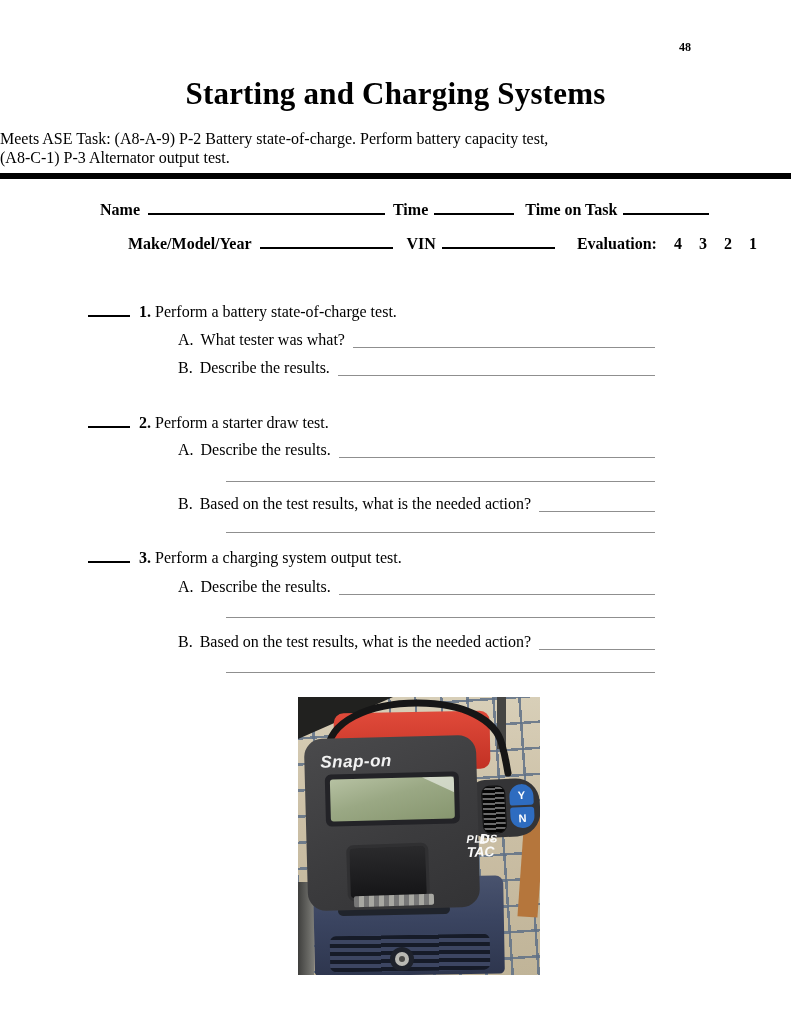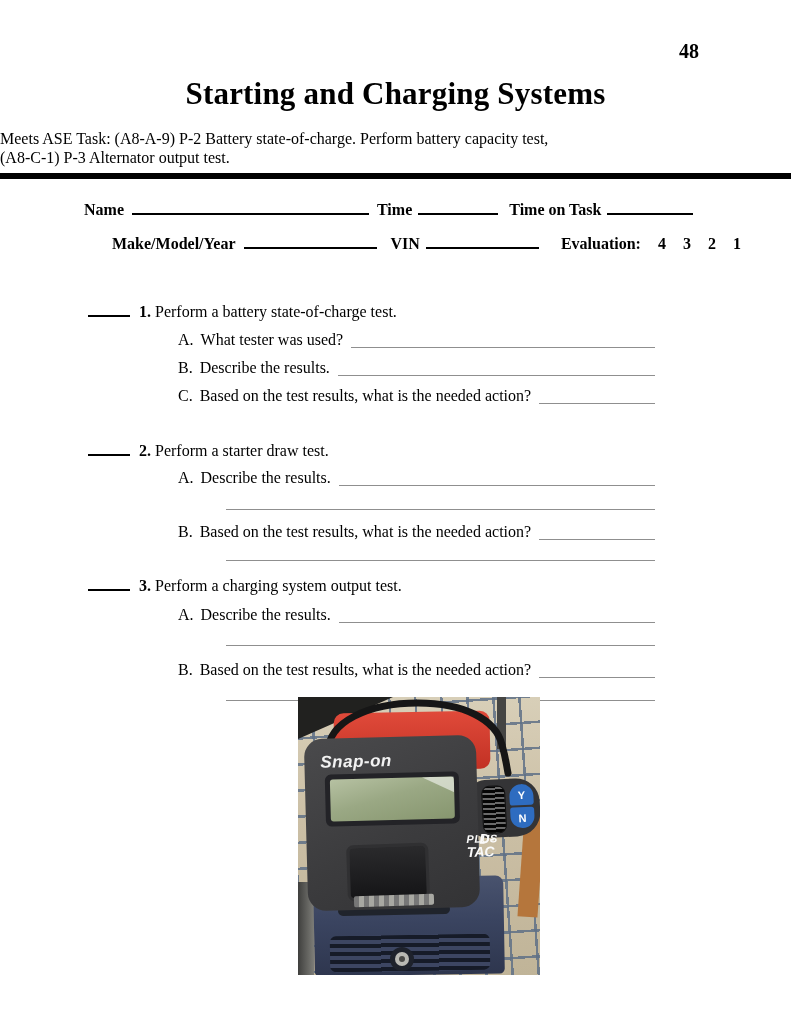--- a/index.html
+++ b/index.html
@@ -4,29 +4,29 @@
 <style>
   html,body{margin:0;padding:0;}
   body{
     width:791px;height:1024px;background:#ffffff;
     font-family:"Liberation Serif", serif;color:#000;
     position:relative;overflow:hidden;
   }
   .page{position:absolute;inset:0;}
 
   
-  .page-number{position:absolute;left:679px;top:40px;font-weight:bold;font-size:20px;}
+  .page-number{position:absolute;left:679px;top:40px;font-weight:bold;font-size:12px;}
   .doc-title{position:absolute;top:76px;left:0;width:100%;text-align:center;
     font-size:31px;font-weight:bold;margin:0;letter-spacing:.2px;}
   .subtitle{position:absolute;top:129px;left:0;width:100%;text-align:left;
     font-size:16px;line-height:19px;}
   .rule{position:absolute;top:173px;left:0;width:791px;height:6px;background:#000;}
 
   
-  .form-row{position:absolute;left:84px;font-size:16px;display:flex;align-items:baseline;white-space:nowrap;}
+  .form-row{position:absolute;left:100px;font-size:16px;display:flex;align-items:baseline;white-space:nowrap;}
   .form-row .lbl{font-weight:bold;}
   .uline{display:inline-block;border-bottom:2px solid #000;height:13px;}
   .row1{top:200px;}
   .row2{top:234px;margin-left:28px;}
   .eval-num{font-weight:bold;margin-left:17px;}
 
   
   .tasks{position:absolute;left:88px;top:295px;width:567px;font-size:16px;}
   .t-head{margin-top:0;line-height:20px;}
   .t-num{font-weight:bold;}
@@ -133,29 +133,25 @@
     <span class="eval-num">1</span>
   </div>
 
   <div class="tasks">
 
     <div class="t-head mt7">
       <span class="score-blank"></span><span class="t-num">1.</span>
       <span class="t-text">Perform a battery state-of-charge test.</span>
     </div>
     <div class="sub mt8">
-      <span class="sub-label"><span class="sub-letter">A.</span><span>What tester was used?</span></span>
+      <span class="sub-label"><span class="sub-letter">A.</span><span>What tester was what?</span></span>
       <span class="ans-line"></span>
     </div>
     <div class="sub mt8">
       <span class="sub-label"><span class="sub-letter">B.</span><span>Describe the results.</span></span>
-      <span class="ans-line"></span>
-    </div>
-    <div class="sub mt8">
-      <span class="sub-label"><span class="sub-letter">C.</span><span>Based on the test results, what is the needed action?</span></span>
       <span class="ans-line"></span>
     </div>
 
     <div class="t-head mt29">
       <span class="score-blank"></span><span class="t-num">2.</span>
       <span class="t-text">Perform a starter draw test.</span>
     </div>
     <div class="sub mt7">
       <span class="sub-label"><span class="sub-letter">A.</span><span>Describe the results.</span></span>
       <span class="ans-line"></span>

